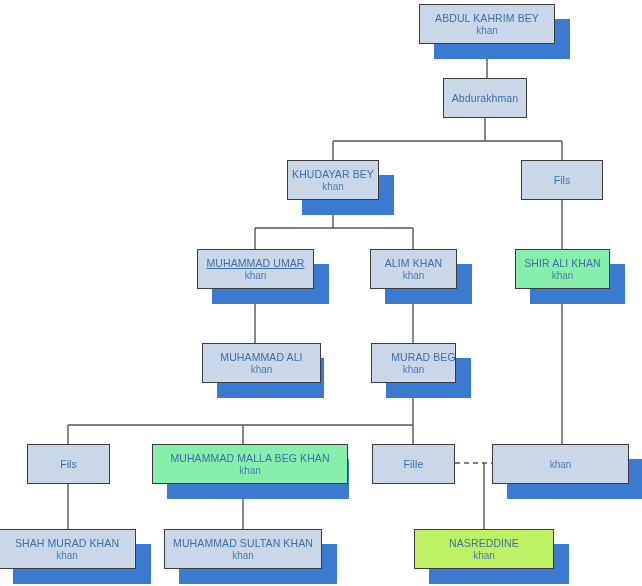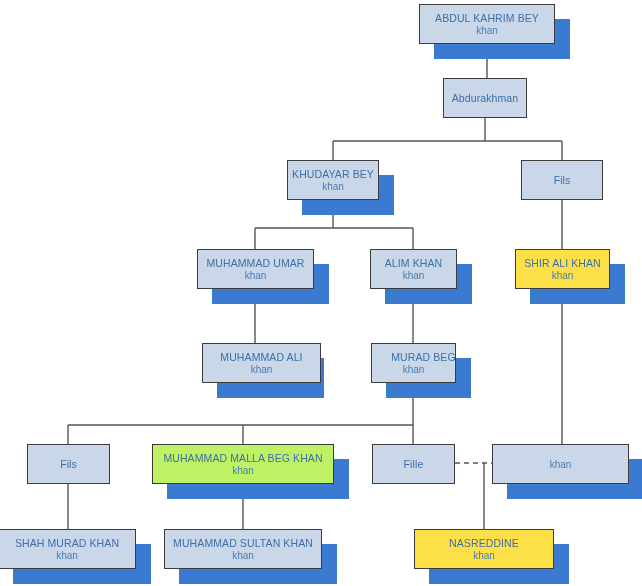--- a/index.html
+++ b/index.html
@@ -114,59 +114,59 @@
         <div class="node-name" style="color: rgb(61, 111, 168);">Abdurakhman</div>
       </div>
       <div class="node" style="left: 287px; top: 160px; width: 92px; height: 40px; background: rgb(201, 215, 233); border-color: rgb(60, 60, 60);">
         <div class="node-name" style="color: rgb(61, 111, 168);">KHUDAYAR BEY</div>
         <div class="node-sub">khan</div>
       </div>
       <div class="node single" style="left: 521px; top: 160px; width: 82px; height: 40px; background: rgb(201, 215, 233); border-color: rgb(60, 60, 60);">
         <div class="node-name" style="color: rgb(61, 111, 168);">Fils</div>
       </div>
       <div class="node" style="left: 197px; top: 249px; width: 117px; height: 40px; background: rgb(201, 215, 233); border-color: rgb(60, 60, 60);">
-        <div class="node-name" style="color: rgb(61, 111, 168);">MUHAMMAD UMAR</div>
+        <div class="node-name" style="color: rgb(61, 111, 168); text-decoration: underline;">MUHAMMAD UMAR</div>
         <div class="node-sub">khan</div>
       </div>
       <div class="node" style="left: 370px; top: 249px; width: 87px; height: 40px; background: rgb(201, 215, 233); border-color: rgb(60, 60, 60);">
         <div class="node-name" style="color: rgb(61, 111, 168);">ALIM KHAN</div>
         <div class="node-sub">khan</div>
       </div>
-      <div class="node" style="left: 515px; top: 249px; width: 95px; height: 40px; background: #fde047; border-color: rgb(60, 60, 60);">
+      <div class="node" style="left: 515px; top: 249px; width: 95px; height: 40px; background: #86efac; border-color: rgb(60, 60, 60);">
         <div class="node-name" style="color: rgb(61, 111, 168);">SHIR ALI KHAN</div>
         <div class="node-sub">khan</div>
       </div>
       <div class="node" style="left: 202px; top: 343px; width: 119px; height: 40px; background: rgb(201, 215, 233); border-color: rgb(60, 60, 60);">
         <div class="node-name" style="color: rgb(61, 111, 168);">MUHAMMAD ALI</div>
         <div class="node-sub">khan</div>
       </div>
       <div class="node" style="left: 371px; top: 343px; width: 85px; height: 40px; background: rgb(201, 215, 233); border-color: rgb(60, 60, 60);">
         <div class="node-name" style="color: rgb(61, 111, 168); margin-left: 20px;">MURAD BEG</div>
         <div class="node-sub">khan</div>
       </div>
       <div class="node single" style="left: 27px; top: 444px; width: 83px; height: 40px; background: rgb(201, 215, 233); border-color: rgb(60, 60, 60);">
         <div class="node-name" style="color: rgb(61, 111, 168);">Fils</div>
       </div>
-      <div class="node" style="left: 152px; top: 444px; width: 182px; height: 40px; background: #bef264; border-color: rgb(60, 60, 60); align-items: center;">
+      <div class="node" style="left: 152px; top: 444px; width: 196px; height: 40px; background: #86efac; border-color: rgb(60, 60, 60); align-items: center;">
         <div class="node-name" style="color: rgb(61, 111, 168);">MUHAMMAD MALLA BEG KHAN</div>
         <div class="node-sub">khan</div>
       </div>
       <div class="node single" style="left: 372px; top: 444px; width: 83px; height: 40px; background: rgb(201, 215, 233); border-color: rgb(60, 60, 60);">
         <div class="node-name" style="color: rgb(61, 111, 168);">Fille</div>
       </div>
       <div class="node" style="left: 492px; top: 444px; width: 137px; height: 40px; background: rgb(201, 215, 233); border-color: rgb(60, 60, 60);">
         <div class="node-sub">khan</div>
       </div>
       <div class="node" style="left: -2px; top: 529px; width: 138px; height: 40px; background: rgb(201, 215, 233); border-color: rgb(60, 60, 60);">
         <div class="node-name" style="color: rgb(61, 111, 168);">SHAH MURAD KHAN</div>
         <div class="node-sub">khan</div>
       </div>
       <div class="node" style="left: 164px; top: 529px; width: 158px; height: 40px; background: rgb(201, 215, 233); border-color: rgb(60, 60, 60);">
         <div class="node-name" style="color: rgb(61, 111, 168);">MUHAMMAD SULTAN KHAN</div>
         <div class="node-sub">khan</div>
       </div>
-      <div class="node" style="left: 414px; top: 529px; width: 140px; height: 40px; background: #fde047; border-color: rgb(60, 60, 60);">
+      <div class="node" style="left: 414px; top: 529px; width: 140px; height: 40px; background: #bef264; border-color: rgb(60, 60, 60);">
         <div class="node-name" style="color: rgb(61, 111, 168);">NASREDDINE</div>
         <div class="node-sub">khan</div>
       </div>
     </div>
 
 </div>
 
 </body></html>

